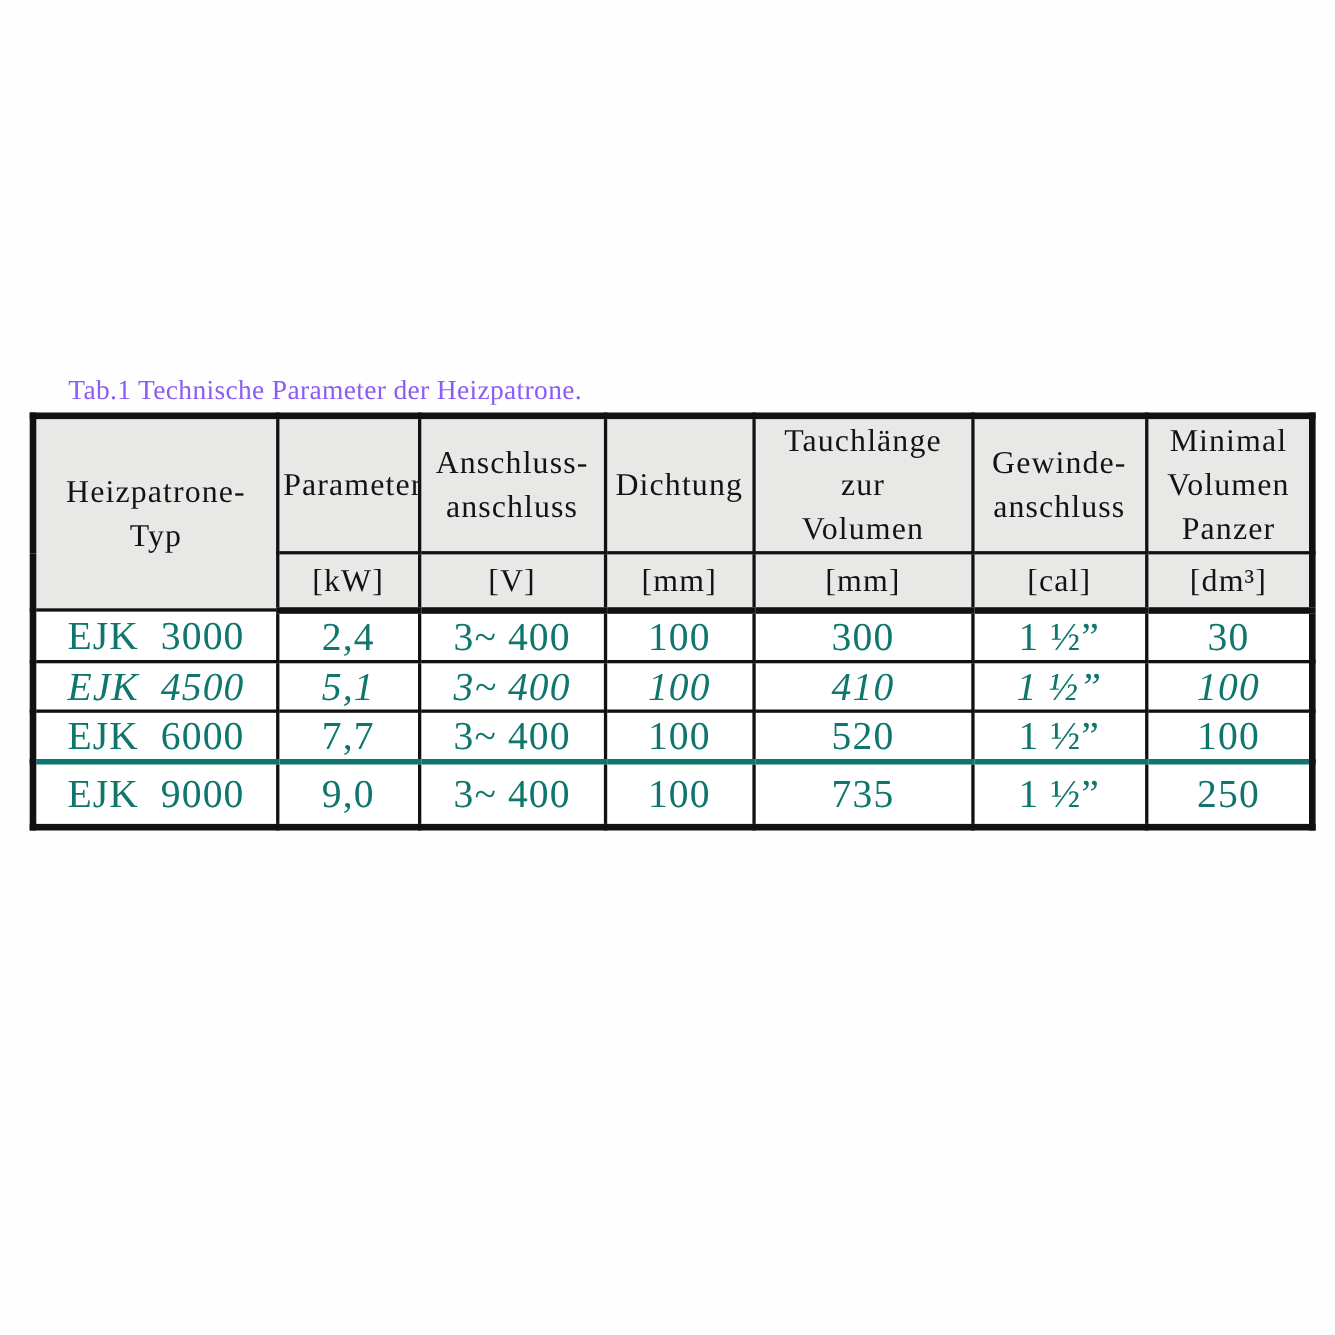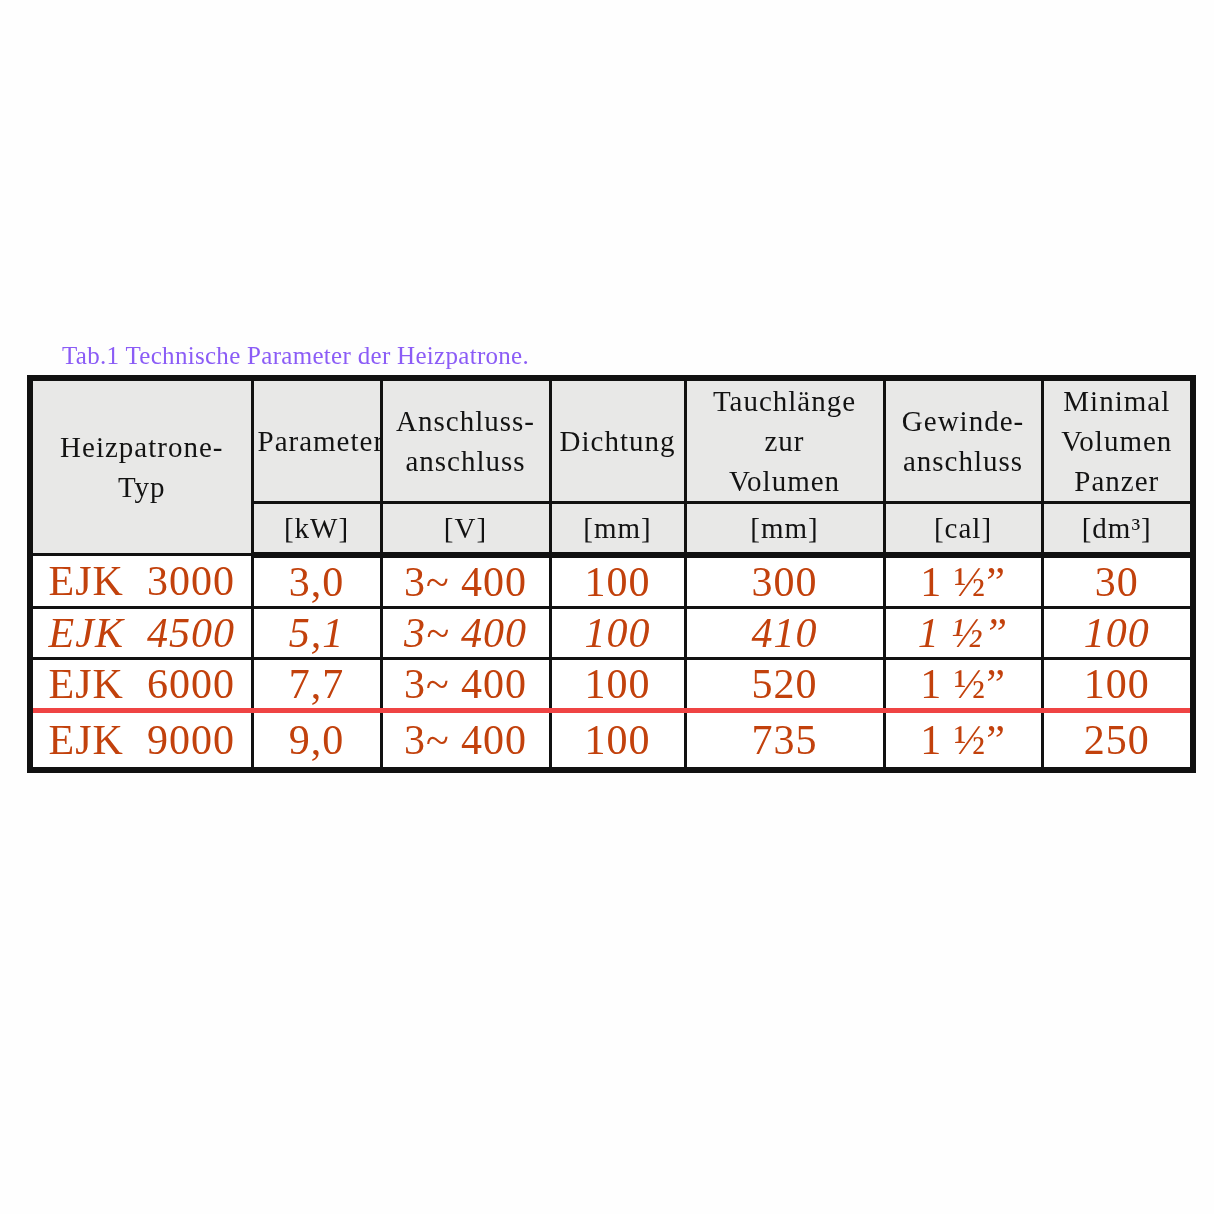--- a/index.html
+++ b/index.html
@@ -48,26 +48,26 @@
   }
   td.unit {
     font-size: 29px;
     line-height: 30px;
   }
   
   td.c0 { border-right: 7px solid #111111; }
   
   tr.units-row td { border-bottom: 6px solid #111111; text-align: center; }
   
-  tr.row-3 td { border-bottom: 5px solid #ef4444; }
+  tr.row-3 td { border-bottom: 5px solid #0f766e; }
   
   td.data {
-    font-size: 42px;
+    font-size: 36px;
     background: #ffffff;
-    color: #c2410c;
+    color: #0f766e;
   }
   td.data.c0 { white-space: pre-wrap; }
   tr.hdr-row  { height: 121px; }
   tr.units-row{ height: 52px; }
   tr.row-1, tr.row-3 { height: 45px; }
   tr.row-2 { height: 44px; font-style: italic; }
   tr.row-4 { height: 60px; }
 </style>
 </head>
 <body>
@@ -106,21 +106,21 @@
         <td class="hd unit">[kW]</td>
         <td class="hd unit">[V]</td>
         <td class="hd unit">[mm]</td>
         <td class="hd unit">[mm]</td>
         <td class="hd unit">[cal]</td>
         <td class="hd unit">[dm³]</td>
       </tr>
 
       <tr class="row-1">
         <td class="data c0">EJK  3000</td>
-        <td class="data">3,0</td>
+        <td class="data">2,4</td>
         <td class="data">3~ 400</td>
         <td class="data">100</td>
         <td class="data">300</td>
         <td class="data">1 ½”</td>
         <td class="data">30</td>
       </tr>
       <tr class="row-2">
         <td class="data c0">EJK  4500</td>
         <td class="data">5,1</td>
         <td class="data">3~ 400</td>

